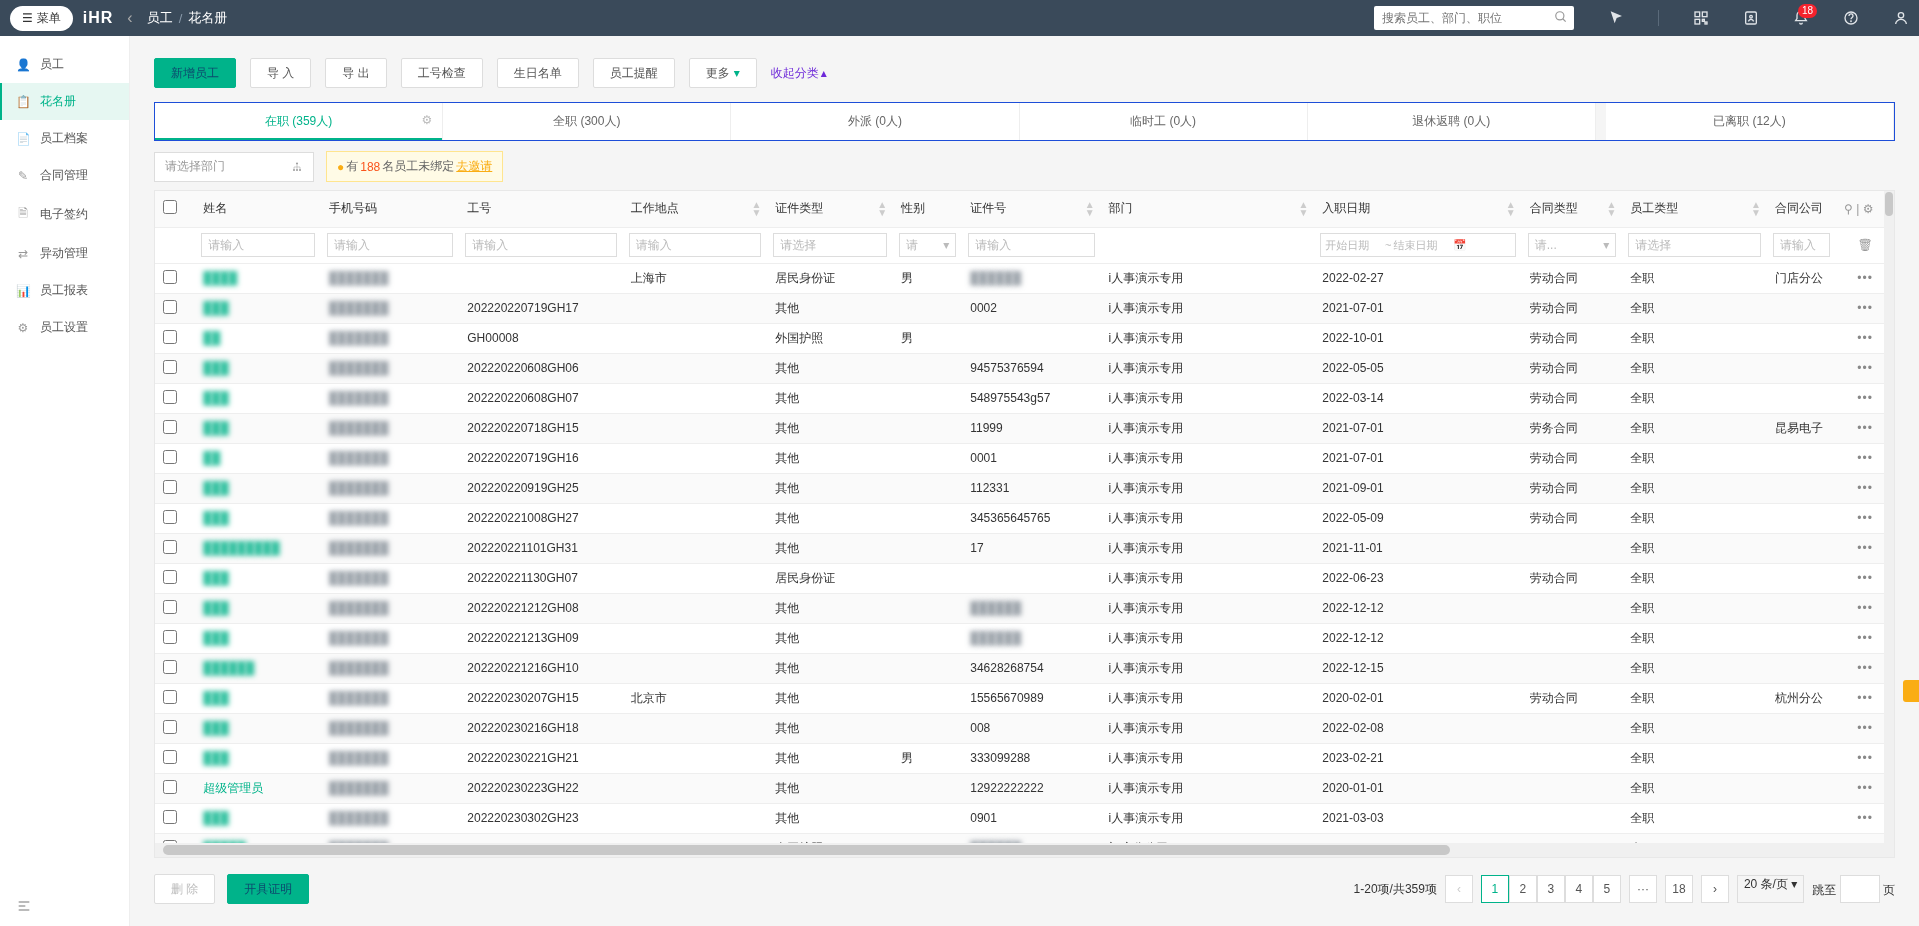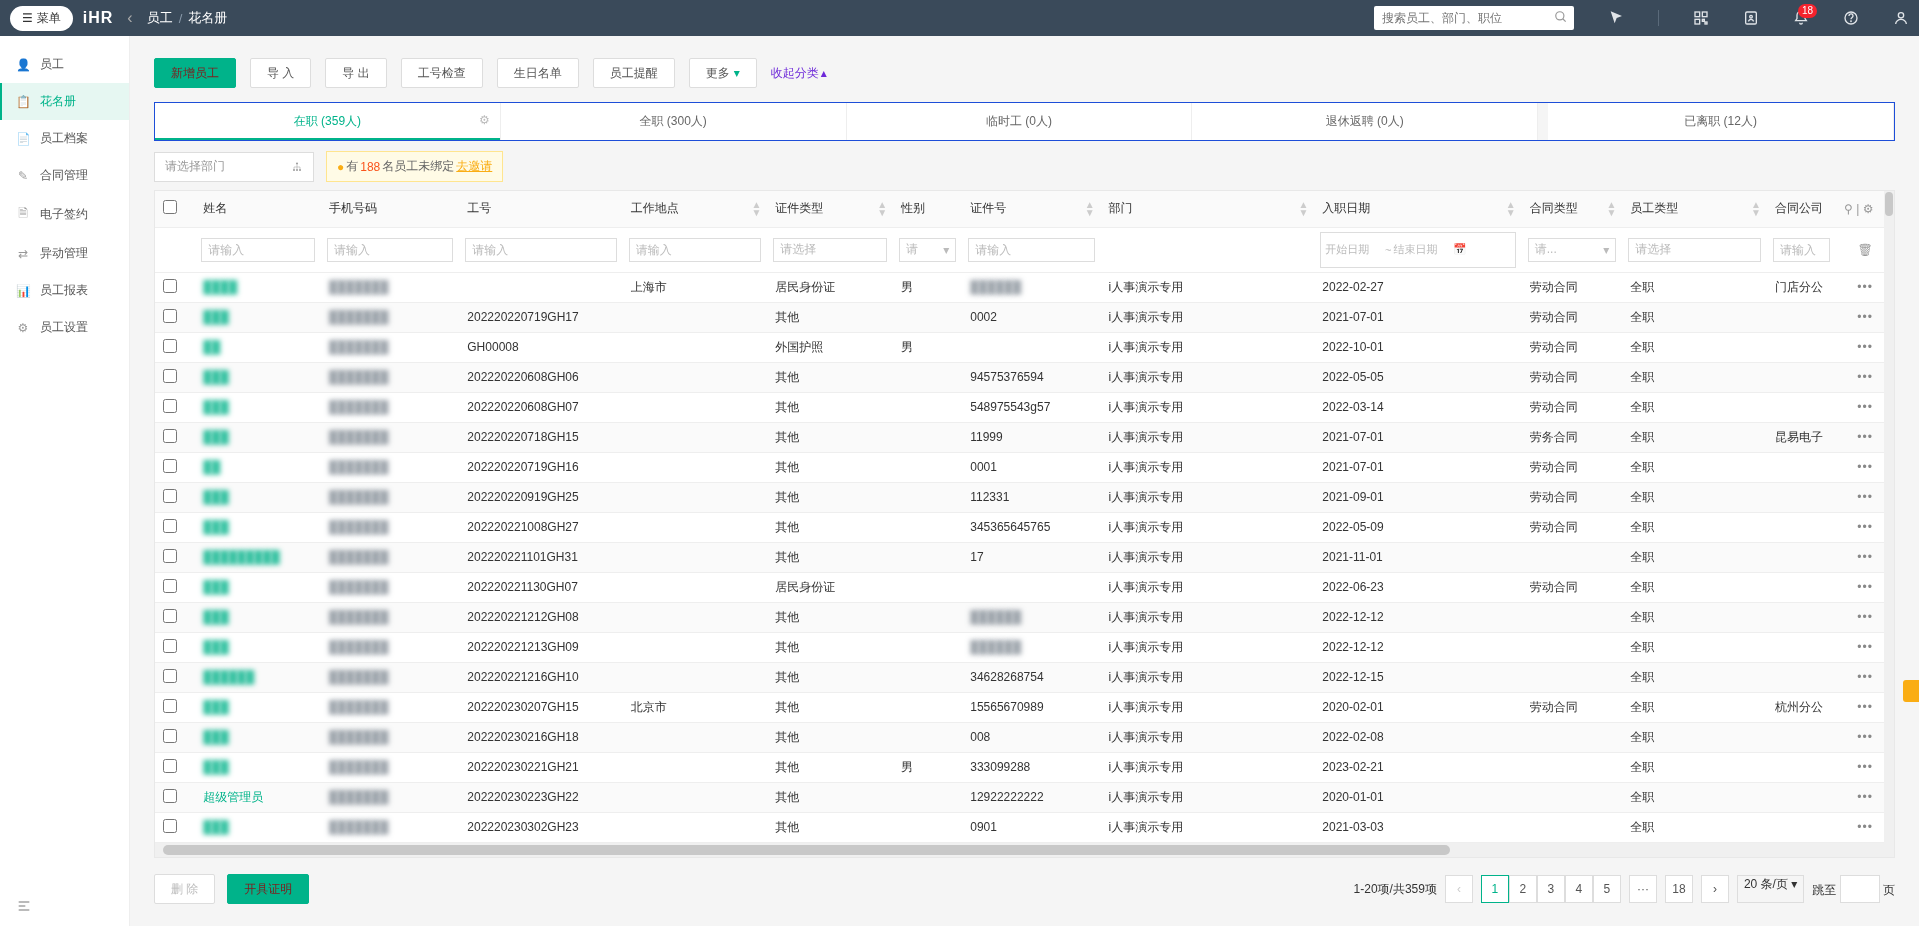--- a/index.html
+++ b/index.html
@@ -22,21 +22,21 @@
 .sidebar { width: 130px; background: #fff; border-right: 1px solid #eee; padding-top: 10px; display: flex; flex-direction: column; }
 .snav { list-style: none; }
 .snav li { display: flex; align-items: center; gap: 10px; padding: 10px 16px; cursor: pointer; color: #555; }
 .snav li.active { background: #e6f7f2; color: #00b38a; border-left: 2px solid #00b38a; padding-left: 14px; }
 .snav .ic { width: 14px; text-align: center; color: #999; }
 .snav li.active .ic { color: #00b38a; }
 .collapse-icon { margin-top: auto; padding: 12px 16px; color: #999; cursor: pointer; }
 .main { flex: 1; padding: 22px 24px; overflow: hidden; display: flex; flex-direction: column; }
 .toolbar { display: flex; align-items: center; gap: 14px; margin-bottom: 14px; }
 .btn { height: 30px; padding: 0 16px; border: 1px solid #ddd; background: #fff; border-radius: 2px; cursor: pointer; font-size: 12px; color: #555; display: inline-flex; align-items: center; gap: 4px; }
-.btn.primary { background: #00b38a; border-color: #00b38a; color: #7f1d1d; }
+.btn.primary { background: #00b38a; border-color: #00b38a; color: #0c4a6e; }
 .link { color: #6d28d9; cursor: pointer; display: inline-flex; align-items: center; gap: 2px; }
 .tabs { display: flex; background: #fff; border: 1px solid #1d4ed8; margin-bottom: 10px; }
 .tab { flex: 1; text-align: center; padding: 10px 0; cursor: pointer; color: #666; position: relative; border-right: 1px solid #eee; }
 .tab.active { color: #00b38a; font-weight: 500; box-shadow: inset 0 -2px 0 #00b38a; }
 .tab .gear { position: absolute; right: 10px; top: 10px; color: #bbb; }
 .tab.spacer { flex: 0 0 10px; border: none; background: #f5f5f5; }
 .filterbar { display: flex; align-items: center; gap: 12px; margin-bottom: 8px; }
 .dept-select { width: 160px; height: 30px; border: 1px solid #ddd; background: #fff; padding: 0 10px; display: flex; align-items: center; justify-content: space-between; color: #999; }
 .warnbox { background: #fffbe6; border: 1px solid #ffe58f; padding: 6px 10px; display: flex; align-items: center; gap: 2px; color: #666; }
 .warnbox .dot { color: #faad14; }
@@ -76,21 +76,21 @@
 .vscroll { position: absolute; right: 0; top: 0; width: 10px; background: #f0f0f0; height: 100%; }
 .vscroll .vthumb { width: 8px; margin: 1px; background: #c8c8c8; border-radius: 4px; height: 24px; }
 .footer { display: flex; align-items: center; padding: 16px 0 0 0; gap: 12px; }
 .footer .right { margin-left: auto; display: flex; align-items: center; gap: 8px; }
 .pgbtn { min-width: 28px; height: 28px; border: 1px solid #ddd; background: #fff; display: inline-flex; align-items: center; justify-content: center; cursor: pointer; color: #555; padding: 0 6px; }
 .pgbtn.active { border-color: #00b38a; color: #00b38a; }
 .pgbtn.disabled { color: #ccc; cursor: not-allowed; }
 .pgsel { height: 28px; border: 1px solid #ddd; padding: 0 6px; }
 .jump input { width: 40px; height: 28px; border: 1px solid #ddd; text-align: center; }
 .th-tools { color: #999; }
-.daterange { width: 100%; height: 36px; border: 1px solid #ddd; display: flex; align-items: center; padding: 0 4px; gap: 2px; color: #bbb; font-size: 11px; }
+.daterange { width: 100%; height: 24px; border: 1px solid #ddd; display: flex; align-items: center; padding: 0 4px; gap: 2px; color: #bbb; font-size: 11px; }
 .daterange span.dash { flex: 0 0 auto; }
 .daterange span { flex: 1; overflow: hidden; }
 .fselect { width: 100%; height: 24px; border: 1px solid #ddd; padding: 0 6px; color: #bbb; display: flex; align-items: center; justify-content: space-between; }
 .side-tag { position: fixed; right: 0; top: 680px; width: 16px; height: 22px; background: #faad14; border-radius: 3px 0 0 3px; }
 svg { display: block; }
 </style>
 </head>
 <body>
 
 <div class="app">
@@ -220,20 +220,21 @@
           </button>
         <span class="link">
             <span>收起分类</span>
             <span>▴</span>
           </span>
       </div>
 
       <div class="tabs" id="tabs">
           <div class="tab active"><span>在职 (359人)</span><span class="gear">⚙</span></div>
           <div class="tab"><span>全职 (300人)</span></div>
+          <div class="tab"><span>外派 (0人)</span></div>
           <div class="tab"><span>临时工 (0人)</span></div>
           <div class="tab"><span>退休返聘 (0人)</span></div>
           <div class="tab spacer"></div>
           <div class="tab"><span>已离职 (12人)</span></div>
         </div>
 
       <div class="filterbar">
         <div class="dept-select">
           <span>请选择部门</span>
           <span>

